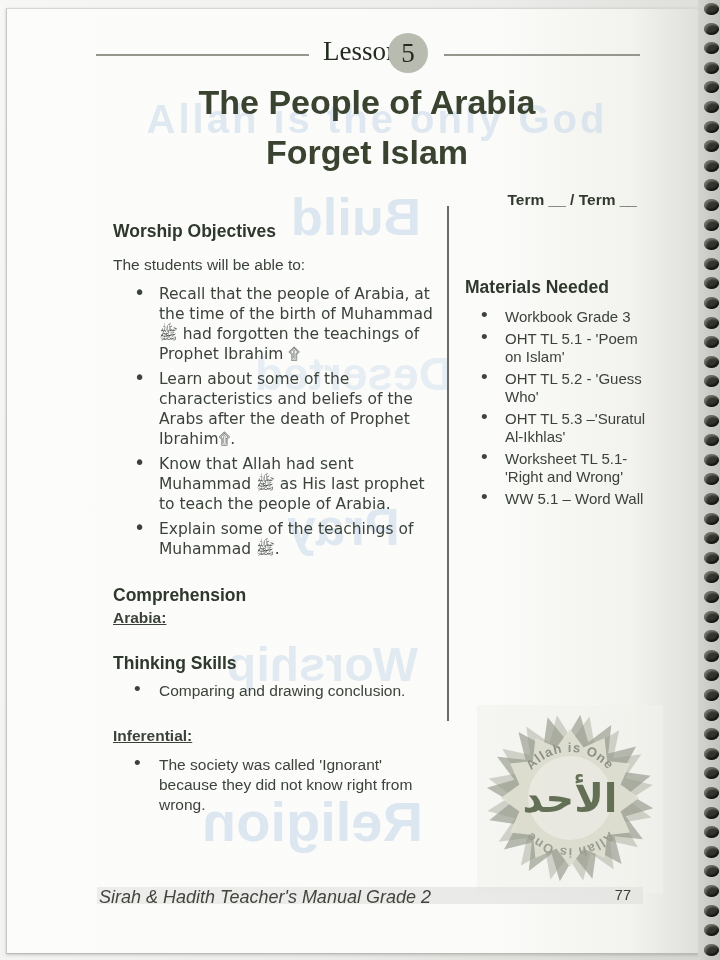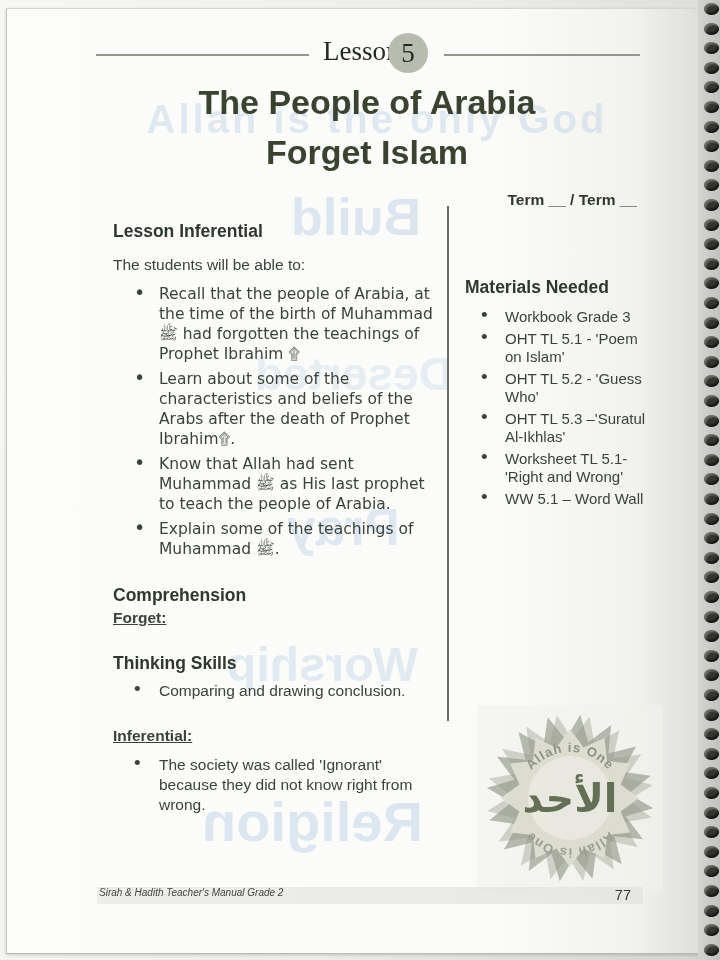--- a/index.html
+++ b/index.html
@@ -56,21 +56,21 @@
   .sect{margin-top:26px;}
   .sub{font-size:15.5px;font-weight:bold;text-decoration:underline;margin:3px 0 5px;}
   .honor{font-family:"DejaVu Sans",sans-serif;}
   
   .stamp-bg{position:absolute;left:470px;top:696px;width:186px;height:188px;
             background:rgba(241,241,236,.65);}
   .stamp{position:absolute;left:474px;top:700px;width:178px;height:178px;opacity:.85;}
   
   .footer-band{position:absolute;left:90px;top:878px;width:546px;height:17px;
                background:linear-gradient(to right,#e8e8e6,#e2e2e0);opacity:.75;}
-  .footer-book{position:absolute;left:92px;top:878px;font-size:10px;font-style:italic;
+  .footer-book{position:absolute;left:92px;top:878px;font-size:18px;font-style:italic;
                color:#44443f;}
   .footer-page{position:absolute;right:70px;top:878px;font-size:14.5px;color:#3a3a36;}
 </style>
 </head>
 <body>
 
 <div class="scene">
 
   <div class="page">
 
@@ -89,32 +89,32 @@
     </div>
 
     <h1 class="title"><span>The People of Arabia</span><br>
       <span>Forget Islam</span></h1>
 
     <div class="term">Term __ / Term __</div>
 
     <div class="divider"></div>
 
     <div class="col-left">
-      <div class="h2">Lesson Inferential</div>
+      <div class="h2">Worship Objectives</div>
       <div class="intro">The students will be able to:</div>
       <ul class="bullets">
         <li class="honor">Recall that the people of Arabia, at the time of the birth of Muhammad ﷺ had forgotten the teachings of Prophet Ibrahim ۩</li>
         <li class="honor">Learn about some of the characteristics and beliefs of the Arabs after the death of Prophet Ibrahim۩.</li>
         <li class="honor">Know that Allah  had sent Muhammad ﷺ as His last prophet to teach the people of Arabia.</li>
         <li class="honor">Explain some of the teachings of Muhammad ﷺ.</li>
       </ul>
 
       <div class="sect">
         <div class="h2">Comprehension</div>
-        <div class="sub">Forget:</div>
+        <div class="sub">Arabia:</div>
       </div>
 
       <div class="sect">
         <div class="h2">Thinking Skills</div>
         <ul class="bullets" style="margin-top:7px;">
           <li>Comparing and drawing conclusion.</li>
         </ul>
       </div>
 
       <div class="sect">

